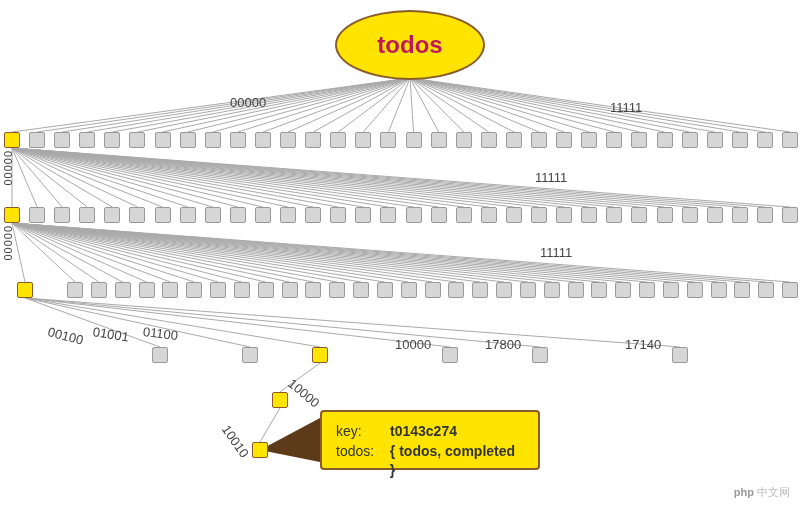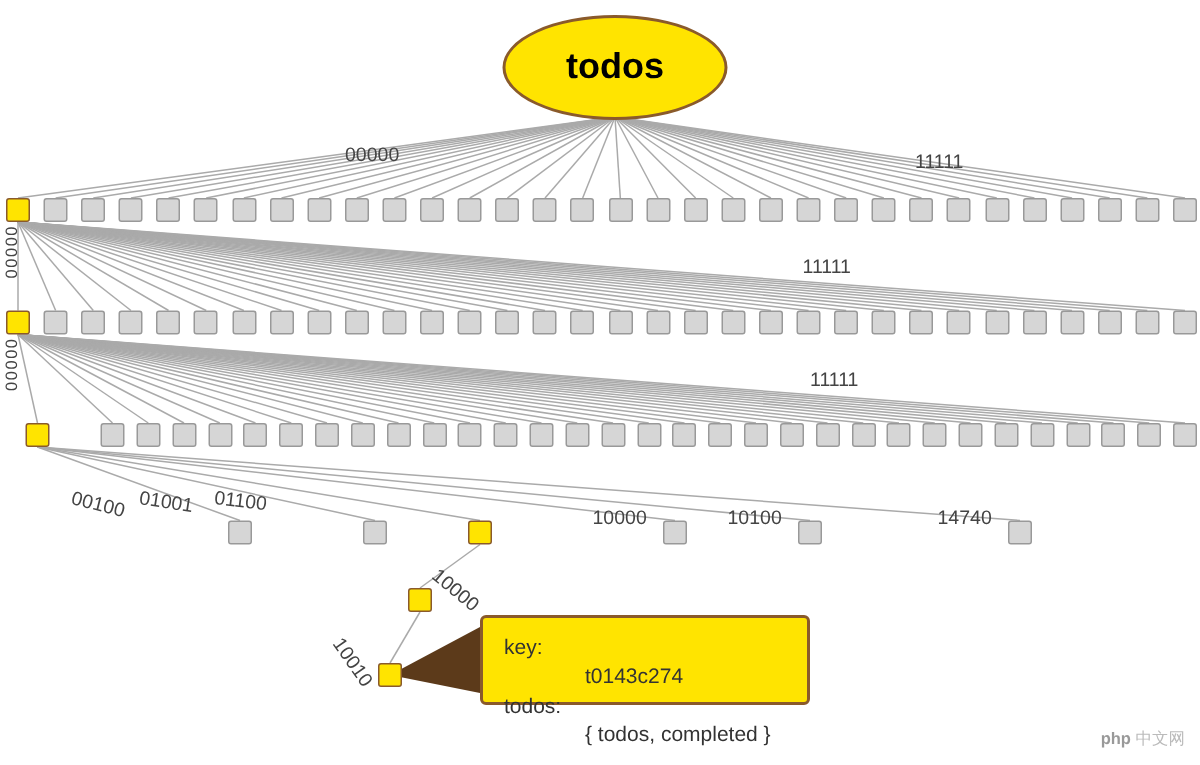--- a/index.html
+++ b/index.html
@@ -13,21 +13,21 @@
   }
   svg { position: absolute; top: 0; left: 0; }
   .root-ellipse {
     position: absolute;
     left: 335px; top: 10px;
     width: 150px; height: 70px;
     background: #ffe400;
     border: 2px solid #8a5a2b;
     border-radius: 50%;
     display: flex; align-items: center; justify-content: center;
-    font-weight: 700; font-size: 24px; color: #000000;
+    font-weight: 700; font-size: 24px; color: #be185d;
     z-index: 10;
   }
   .node {
     position: absolute;
     width: 16px; height: 16px;
     border: 1px solid #888;
     border-radius: 2px;
     z-index: 5;
   }
   .node.gray { background: #d6d6d6; border-color: #999; }
@@ -52,21 +52,21 @@
     background: #ffe400;
     border: 2px solid #8a5a2b;
     border-radius: 4px;
     padding: 10px 14px;
     font-size: 14px;
     color: #333;
     z-index: 20;
   }
   .info-row { display: flex; gap: 10px; line-height: 1.4; }
   .info-key { width: 44px; }
-  .info-val { font-weight: 400; margin-top: 19px; }
+  .info-val { font-weight: 700; }
   .watermark {
     position: absolute;
     right: 10px; bottom: 10px;
     font-size: 11px;
     color: #bbb;
     z-index: 30;
   }
   .watermark b { color: #999; }
 </style>
 </head>
@@ -307,19 +307,19 @@
 <div class="node gray" style="left: 782px; top: 282px;"></div>
 <div class="node gray" style="left: 152px; top: 347px;"></div>
 <div class="label" style="left: 47.5px; top: 323.5px; transform: rotate(14.1405deg); transform-origin: left center;">00100</div>
 <div class="node gray" style="left: 242px; top: 347px;"></div>
 <div class="label" style="left: 92.5px; top: 323.5px; transform: rotate(8.86238deg); transform-origin: left center;">01001</div>
 <div class="node yellow" style="left: 312px; top: 347px;"></div>
 <div class="label" style="left: 142.5px; top: 323.5px; transform: rotate(6.83427deg); transform-origin: left center;">01100</div>
 <div class="node gray" style="left: 442px; top: 347px;"></div>
 <div class="label" style="left: 395px; top: 337px;">10000</div>
 <div class="node gray" style="left: 532px; top: 347px;"></div>
-<div class="label" style="left: 485px; top: 337px;">10100</div>
+<div class="label" style="left: 485px; top: 337px;">17800</div>
 <div class="node gray" style="left: 672px; top: 347px;"></div>
-<div class="label" style="left: 625px; top: 337px;">14740</div>
+<div class="label" style="left: 625px; top: 337px;">17140</div>
 <div class="node yellow" style="left: 272px; top: 392px;"></div>
 <div class="label" style="left: 290px; top: 373.5px; transform: rotate(40deg); transform-origin: left center;">10000</div>
 <div class="node yellow" style="left: 252px; top: 442px;"></div>
 <div class="label" style="left: 225px; top: 419px; transform: rotate(55deg); transform-origin: left center;">10010</div>
 
 </body></html>

